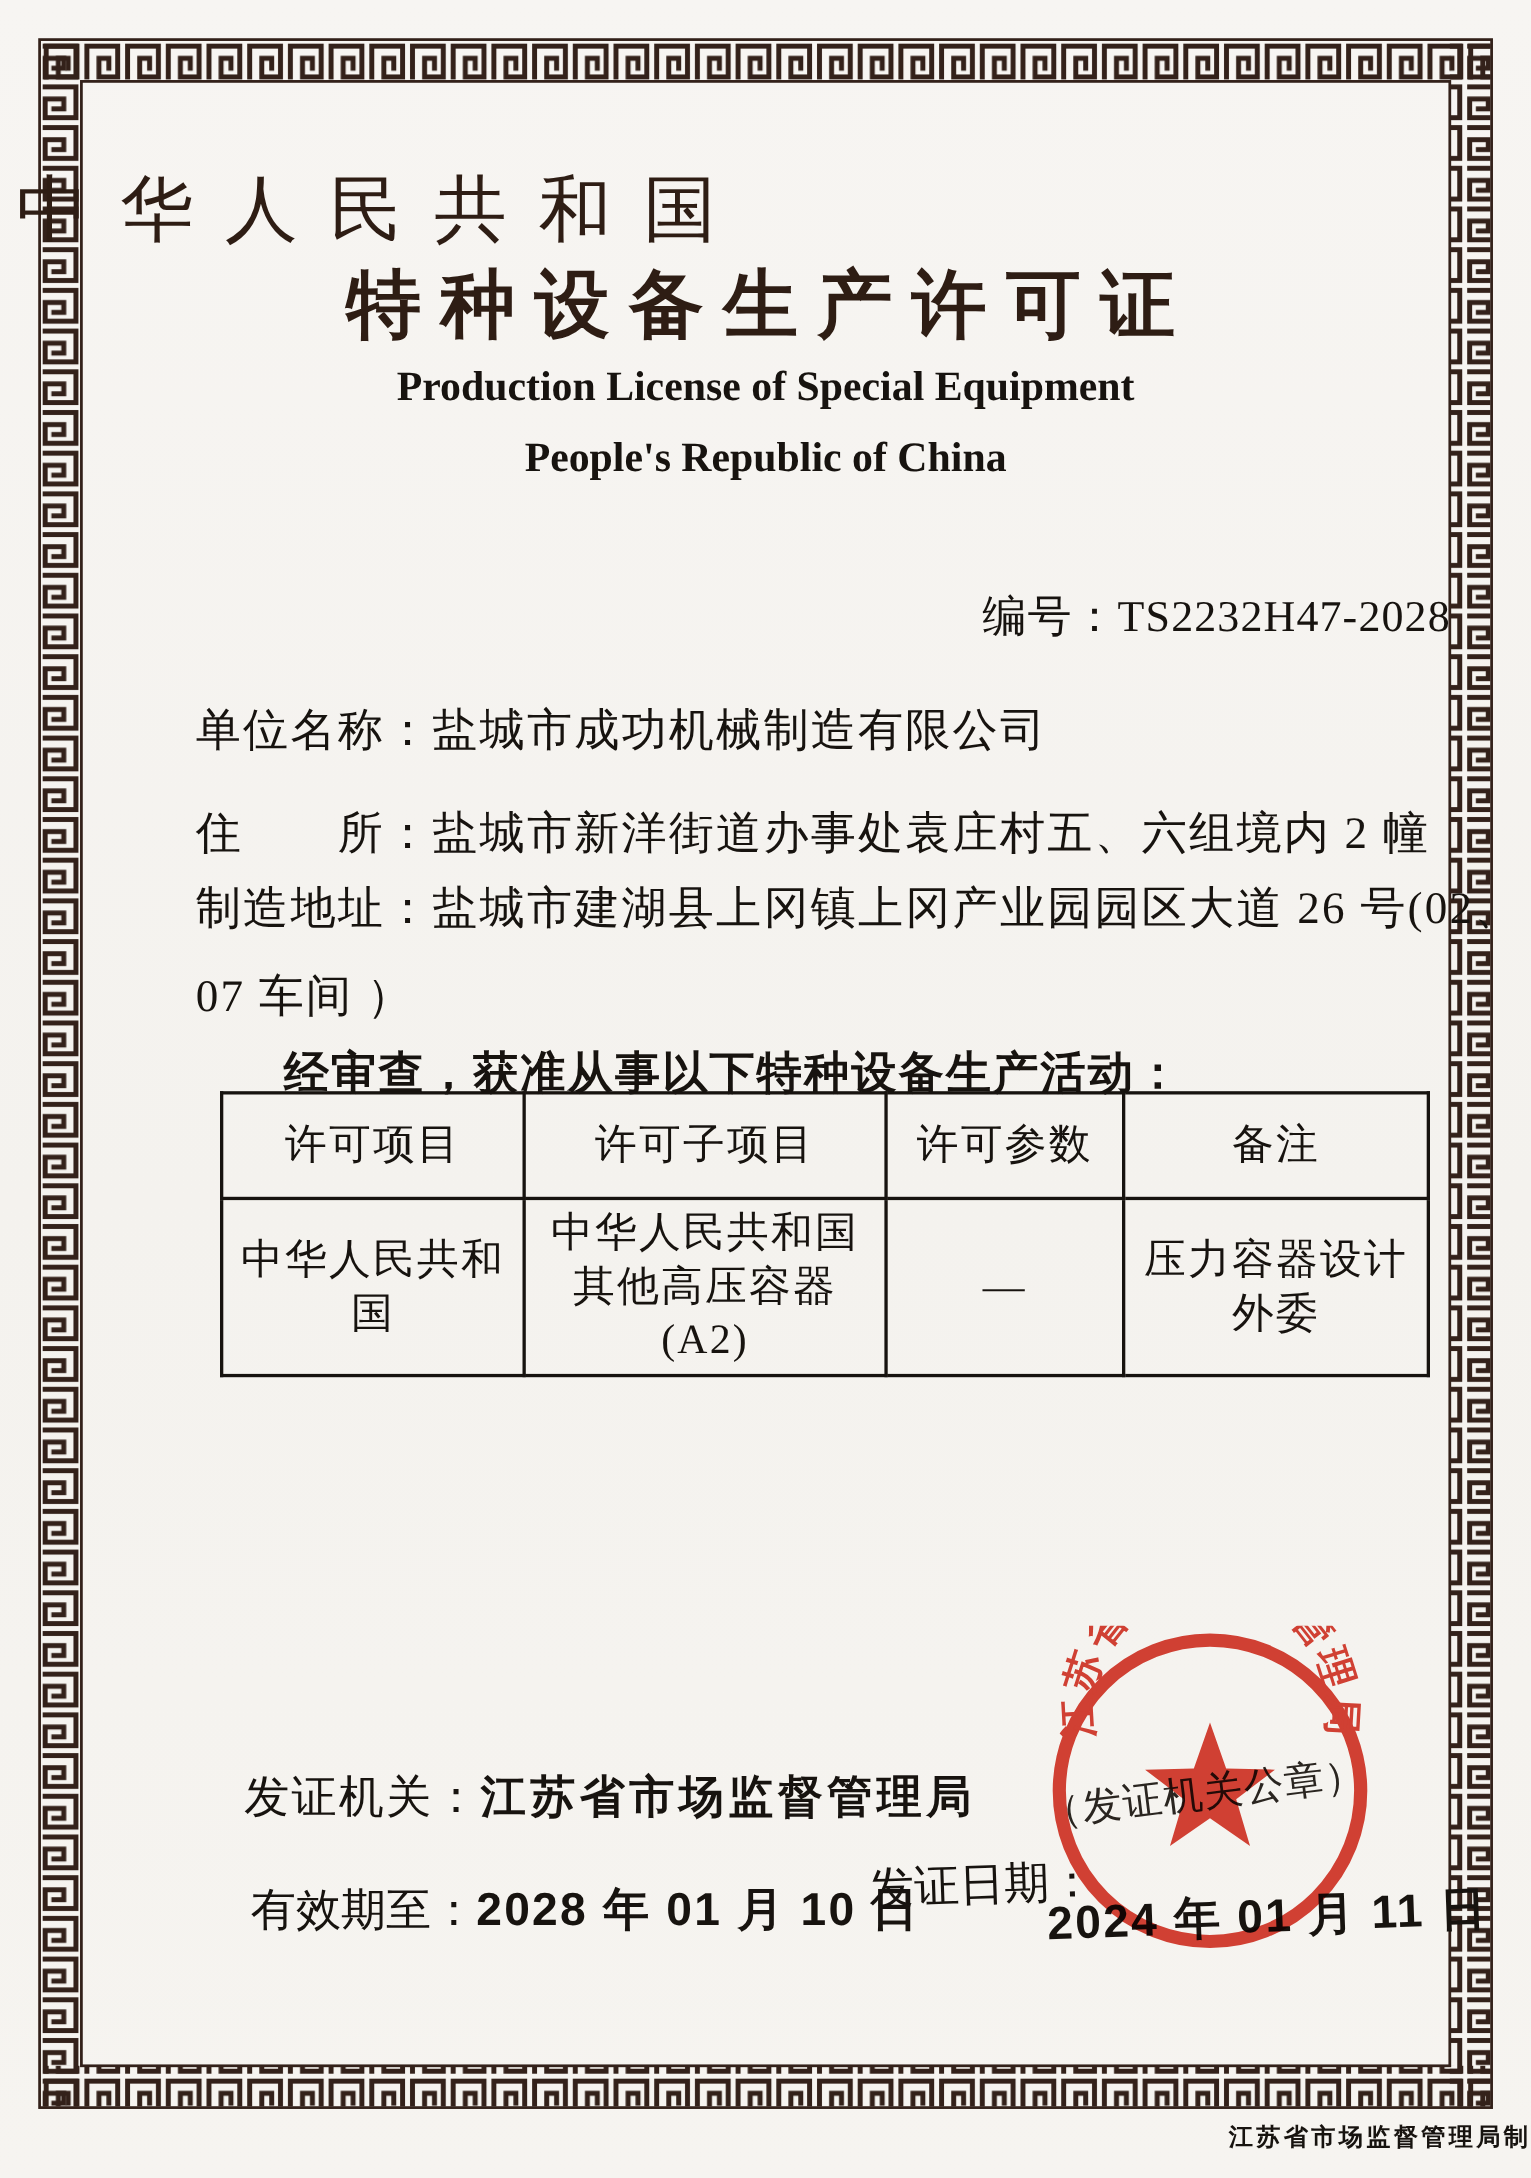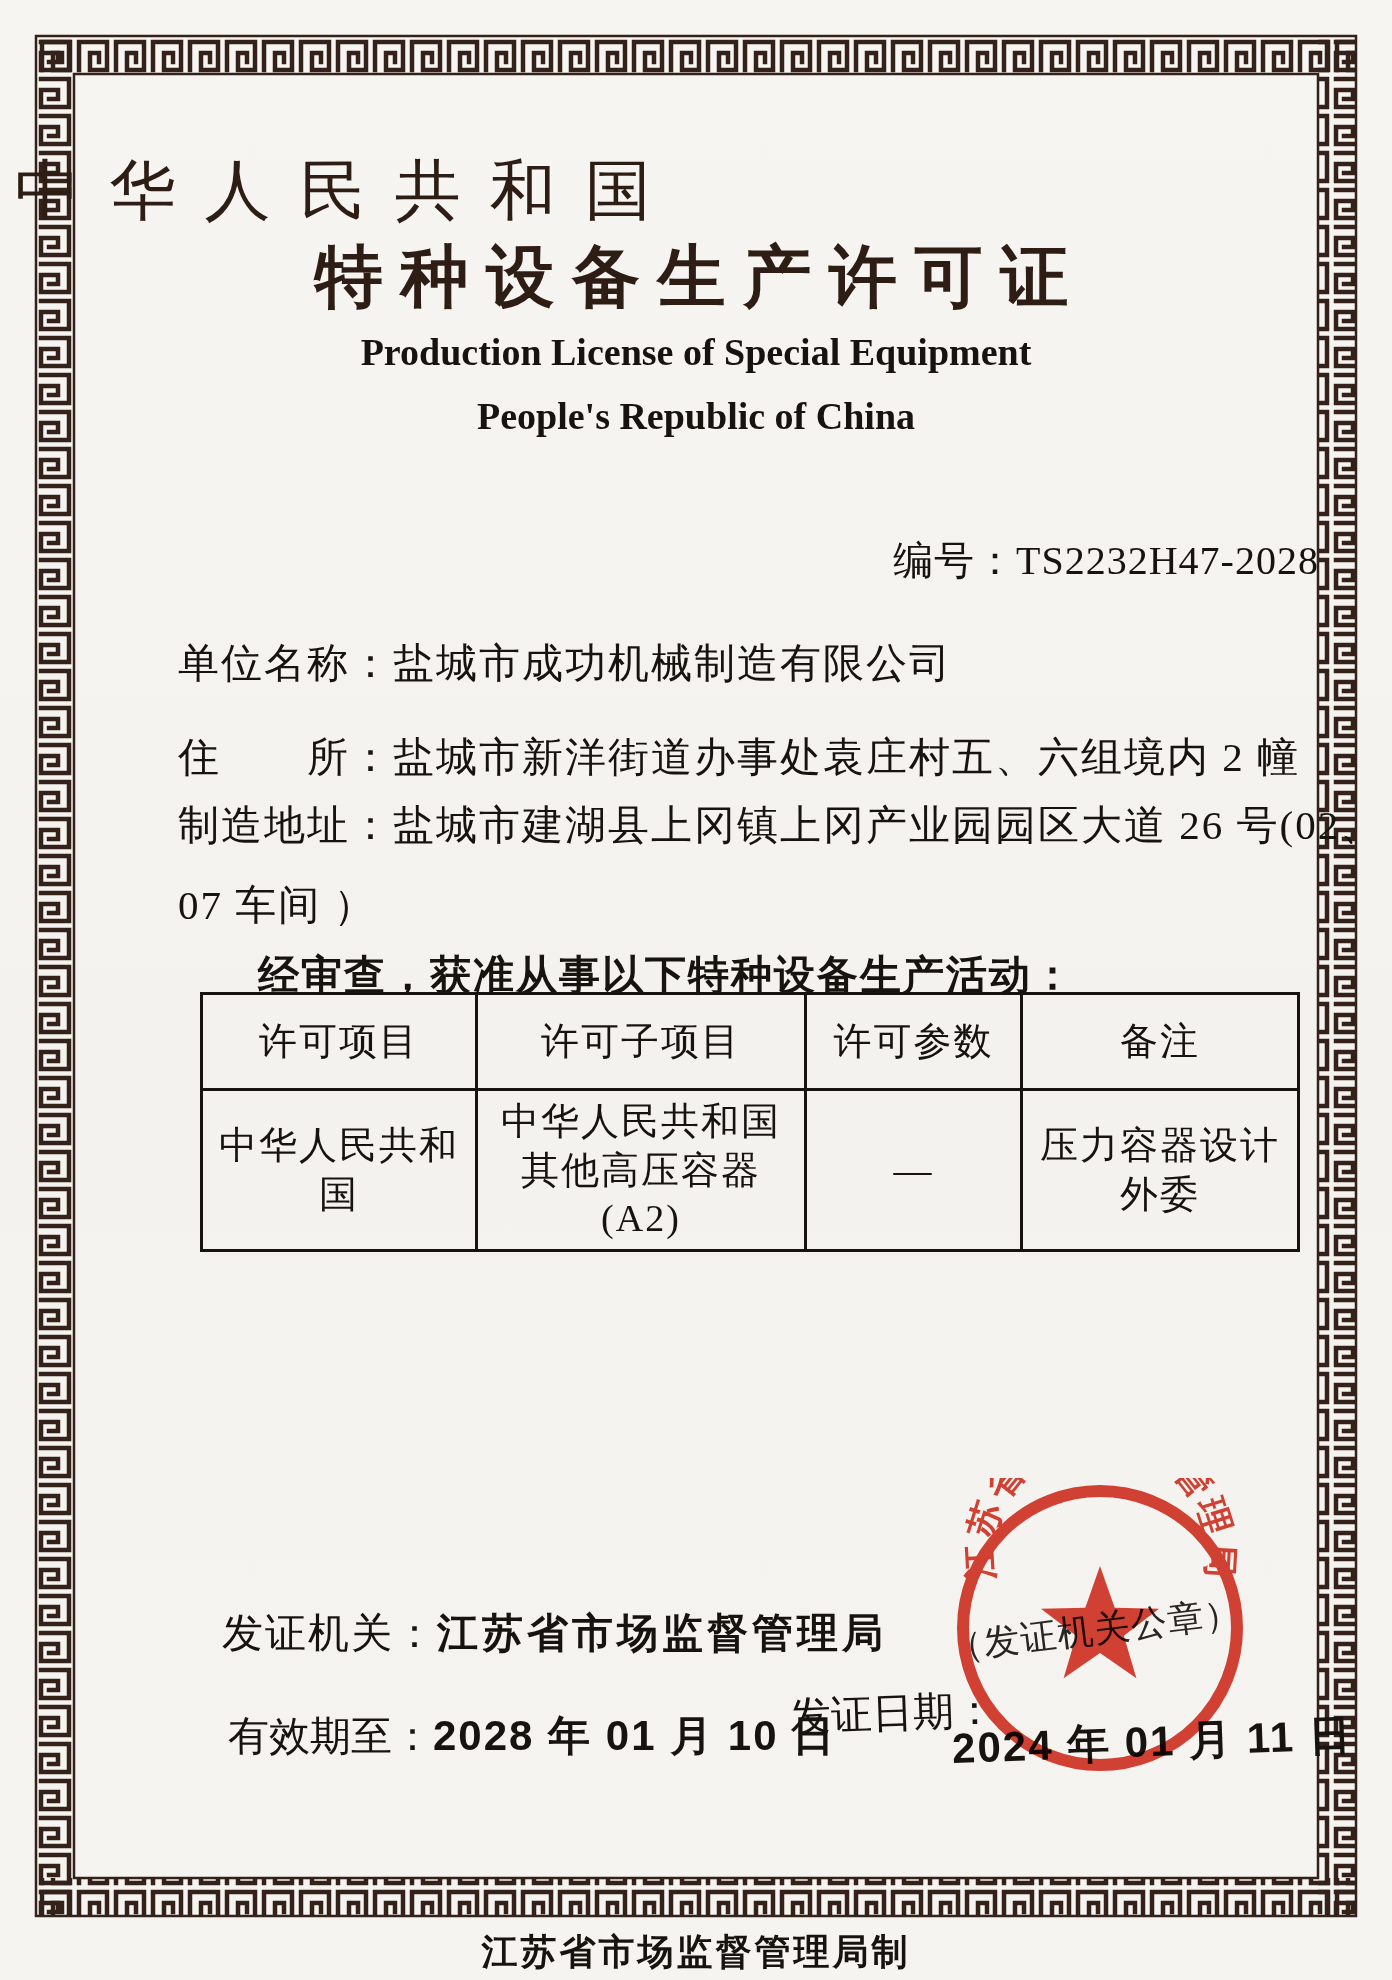--- a/index.html
+++ b/index.html
@@ -89,22 +89,22 @@
   .seal-overlay-text{
     top:1604px;left:946px;width:330px;
     font-size:36px;color:#2a2520;letter-spacing:1px;white-space:nowrap;
     transform:rotate(-7deg);
   }
   .seal-svg{
     position:absolute;left:950px;top:1478px;
     mix-blend-mode:multiply;opacity:0.93;
   }
   .made-by{
-    top:1928px;left:0;width:100%;text-align:center;
-    font-size:36px;font-weight:bold;color:#17130f;letter-spacing:3px;
+    top:1928px;left:0;width:100%;text-align:right;
+    font-size:22px;font-weight:bold;color:#17130f;letter-spacing:3px;
   }
 </style>
 </head>
 <body>
 
 <div class="page">
 
   <svg class="frame-svg" width="1392" height="1980" aria-hidden="true">
     <defs>
       <pattern id="fretH" width="37" height="37" patternUnits="userSpaceOnUse">

